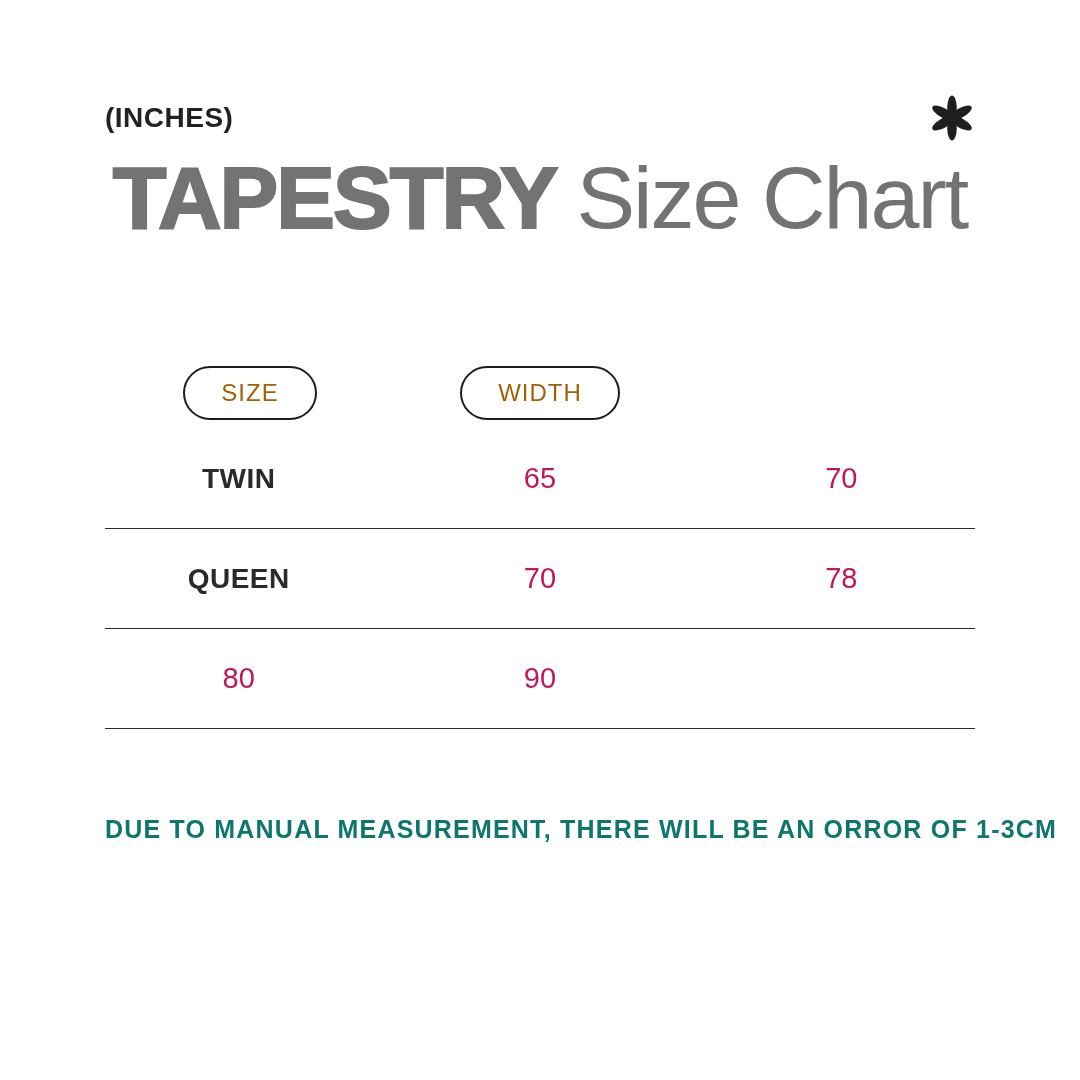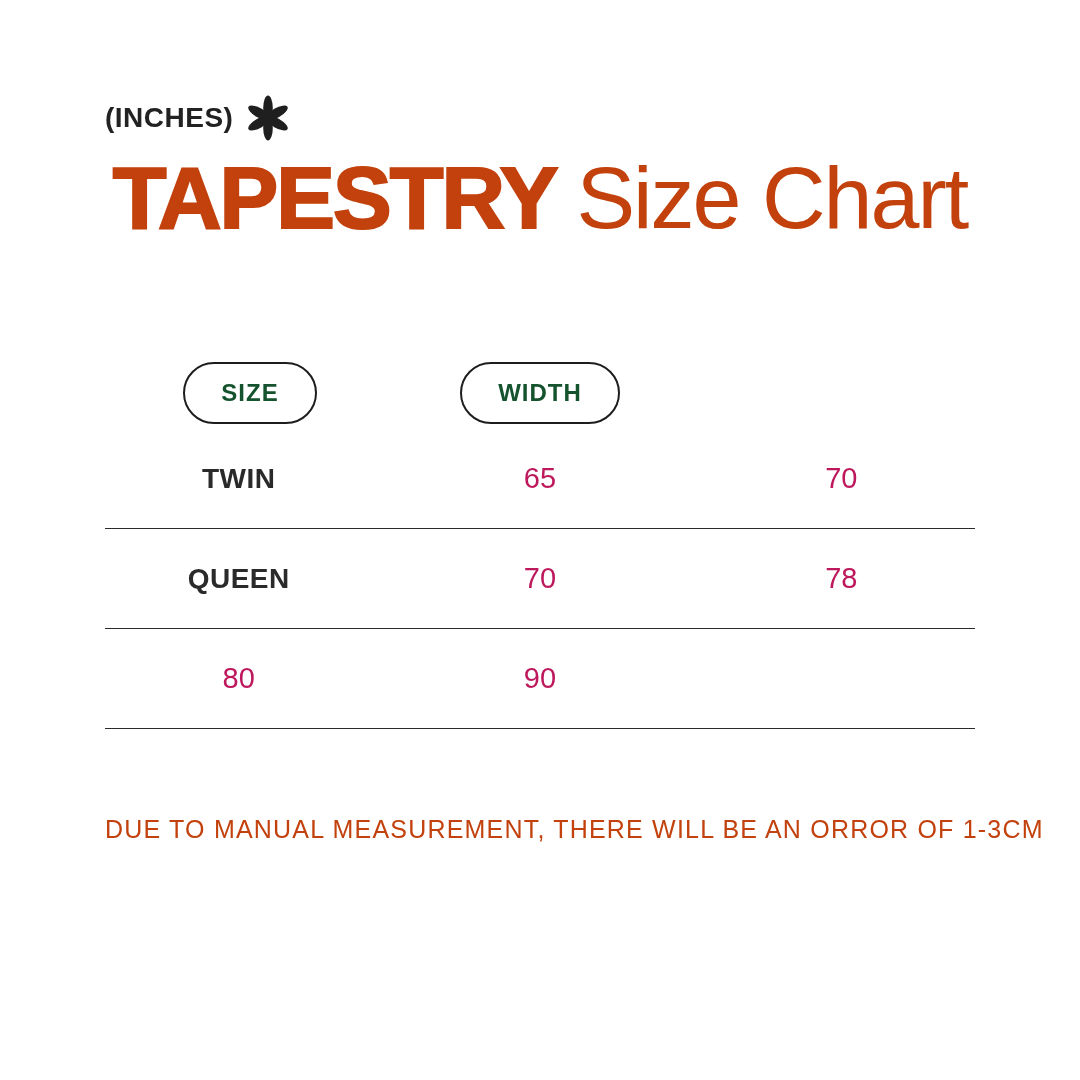--- a/index.html
+++ b/index.html
@@ -18,68 +18,68 @@
   }
   .page{
     width:1080px;height:1080px;
     padding:0 105px;
   }
   
   .unit-row{
     margin-top:96px;
     height:44px;
     display:flex;
-    justify-content:flex-start;
+    justify-content:space-between;
     align-items:center;
     gap:12px;
   }
   .unit-label{
     font-size:28px;
     font-weight:bold;
     letter-spacing:0.5px;
     color:#222222;
   }
   .asterisk-icon svg{display:block;}
   
   .title{
     margin:14px 0 0 0;
     text-align:center;
     font-size:88px;
     line-height:88px;
     letter-spacing:-2px;
     white-space:nowrap;
-    color:#c2410c;
+    color:#737373;
   }
   .title-bold{
     font-weight:bold;
     -webkit-text-stroke:2.2px currentColor;
     margin-right:20px;
   }
   .title-reg{font-weight:400;}
   
   .table{margin-top:115px;}
   .head-row{
     display:grid;
     grid-template-columns:1fr 1fr 1fr;
     justify-items:center;
     align-items:center;
     height:72px;
   }
   .pill{
     display:inline-flex;
     align-items:center;
     justify-content:center;
-    height:62px;
+    height:54px;
     padding:0 36px;
     border:2px solid #1d1d1d;
     border-radius:36px;
     font-size:24px;
-    font-weight:bold;
+    font-weight:normal;
     letter-spacing:1px;
-    color:#14532d;
+    color:#a16207;
     background:var(--bg);
   }
   .row{
     display:grid;
     grid-template-columns:1fr 1fr 1fr;
     justify-items:center;
     align-items:center;
     height:100px;
     border-bottom:1px solid var(--line);
     gap:34px;
@@ -93,23 +93,23 @@
   .cell-num{
     font-size:29px;
     font-weight:400;
     color:#be185d;
   }
   
   .footer{
     margin:86px 0 0 0;
     text-align:center;
     font-size:25px;
-    font-weight:400;
+    font-weight:700;
     letter-spacing:1.2px;
-    color:#c2410c;
+    color:#0f766e;
     white-space:nowrap;
   }
 </style>
 </head>
 <body>
 
 <div class="page">
 
   <div class="unit-row">
     <span class="unit-label">(INCHES)</span>

